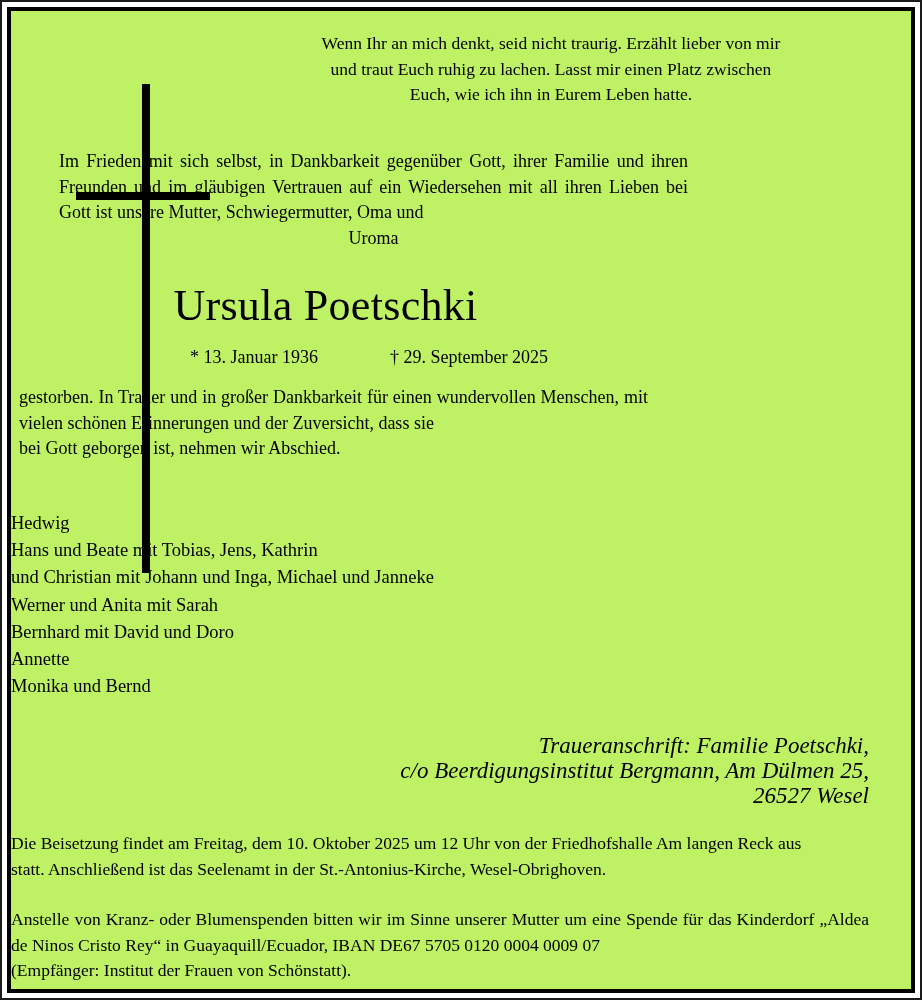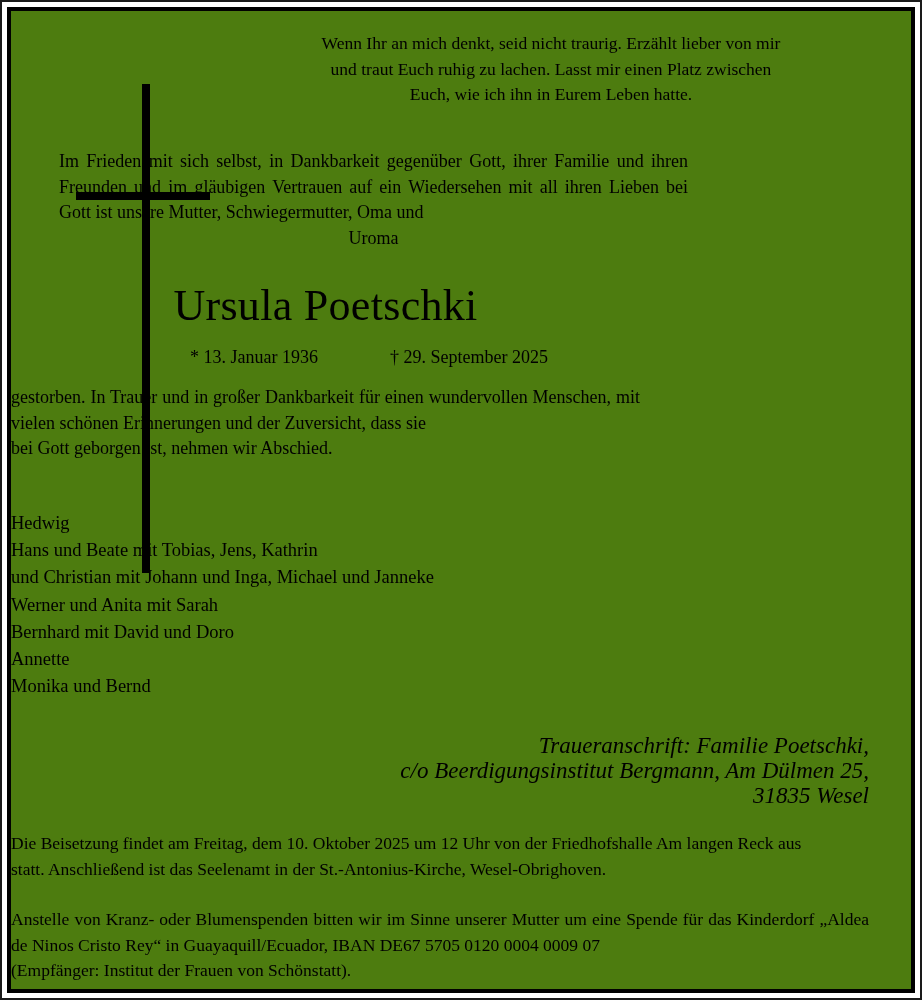--- a/index.html
+++ b/index.html
@@ -11,21 +11,21 @@
     font-family: "Liberation Serif", "DejaVu Serif", serif;
     color: #000000;
   }
 
   
   .notice {
     position: relative;
     width: 922px;
     height: 1000px;
     box-sizing: border-box;
-    background: #4d7c0f;
+    background: #bef264;
     overflow: hidden;
   }
   
   .frame-outer {
     position: absolute;
     left: 0; top: 0;
     width: 922px; height: 1000px;
     box-sizing: border-box;
     border: 2px solid #1a1a1a;
     pointer-events: none;
@@ -129,20 +129,21 @@
   .dates .died  { width: 230px; text-align: right; }
 
   .farewell {
     position: absolute;
     top: 374px;
     width: 629px;
     text-align: justify;
     text-justify: inter-word;
     font-size: 18px;
     line-height: 25.5px;
+    padding-left: 8px;
   }
   .farewell .last { text-align: left; }
 
   .survivors {
     position: absolute;
     top: 499px;
     width: 629px;
     font-size: 18.5px;
     line-height: 27.2px;
     text-align: left;
@@ -222,21 +223,21 @@
       <div>und Christian mit Johann und Inga, Michael und Janneke</div>
       <div>Werner und Anita mit Sarah</div>
       <div>Bernhard mit David und Doro</div>
       <div>Annette</div>
       <div>Monika und Bernd</div>
     </div>
 
     <div class="addr">
       <div>Traueranschrift: Familie Poetschki,</div>
       <div>c/o Beerdigungsinstitut Bergmann, Am Dülmen 25,</div>
-      <div>31835 Wesel</div>
+      <div>26527 Wesel</div>
     </div>
 
     <div class="burial">
       <span>Die Beisetzung findet am Freitag, dem 10. Oktober 2025 um 12 Uhr von der Friedhofshalle Am langen Reck aus</span>
       <div class="last">statt. Anschließend ist das Seelenamt in der St.-Antonius-Kirche, Wesel-Obrighoven.</div>
     </div>
 
     <div class="donation">
       <span>Anstelle von Kranz- oder Blumenspenden bitten wir im Sinne unserer Mutter um eine Spende für das Kinderdorf „Aldea de Ninos Cristo Rey“ in Guayaquill/Ecuador, IBAN DE67 5705 0120 0004 0009 07</span>
       <div class="last">(Empfänger: Institut der Frauen von Schönstatt).</div>

